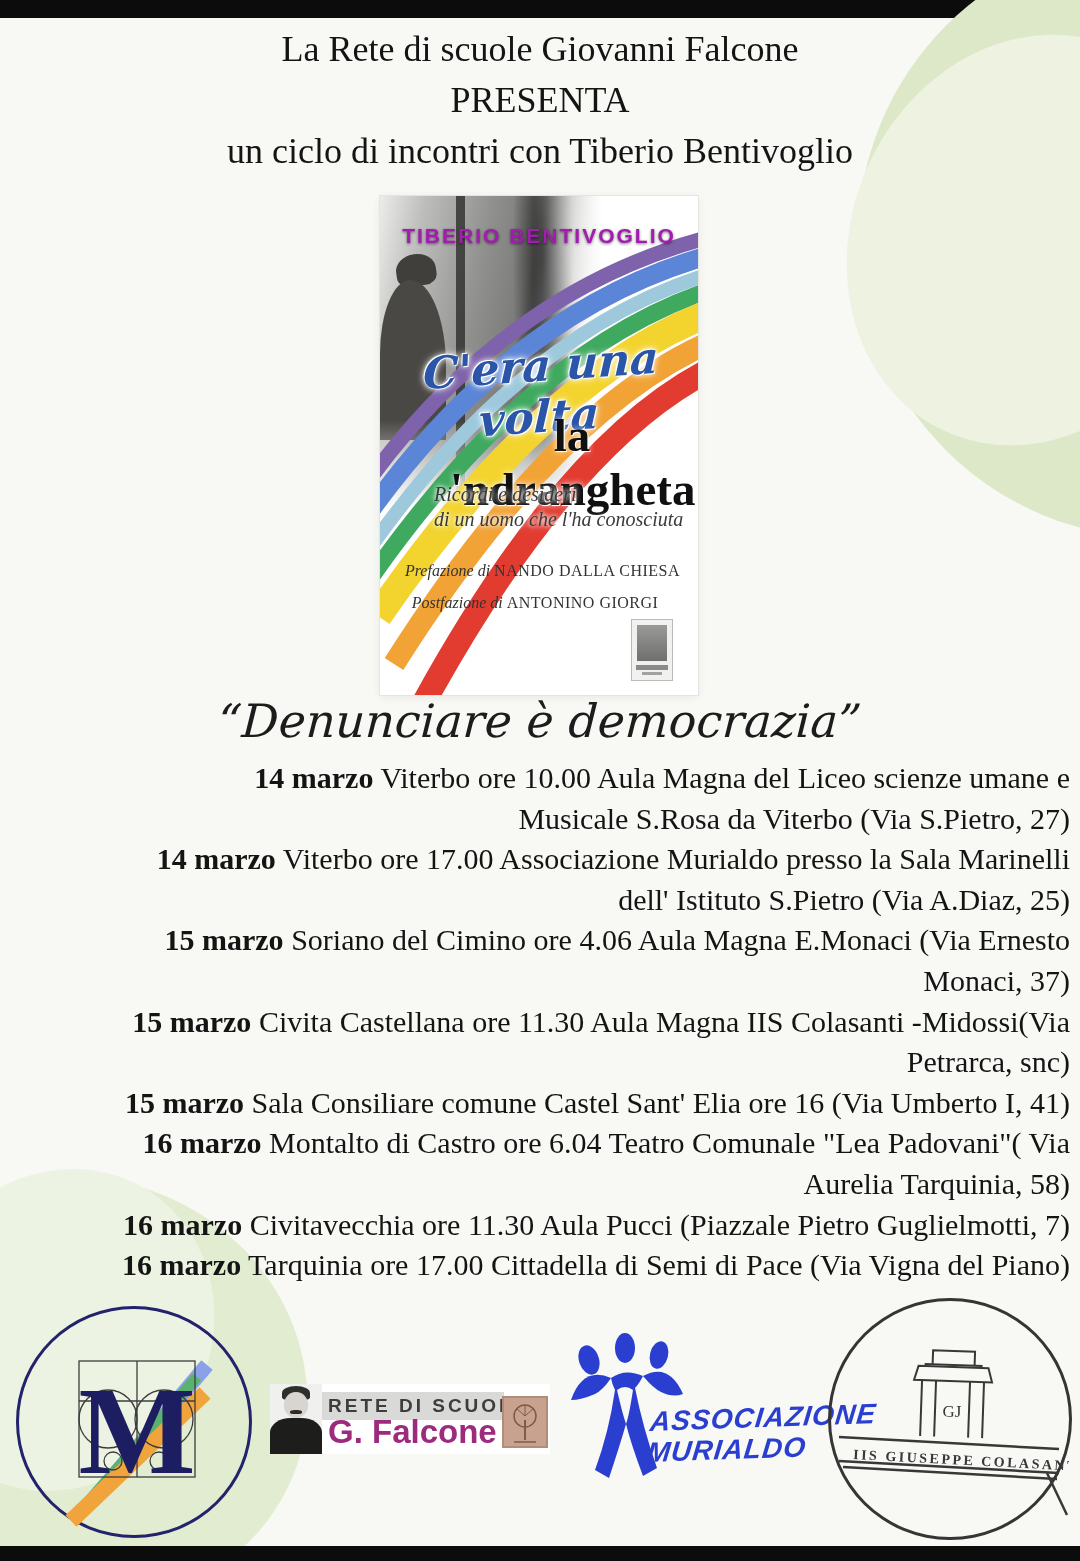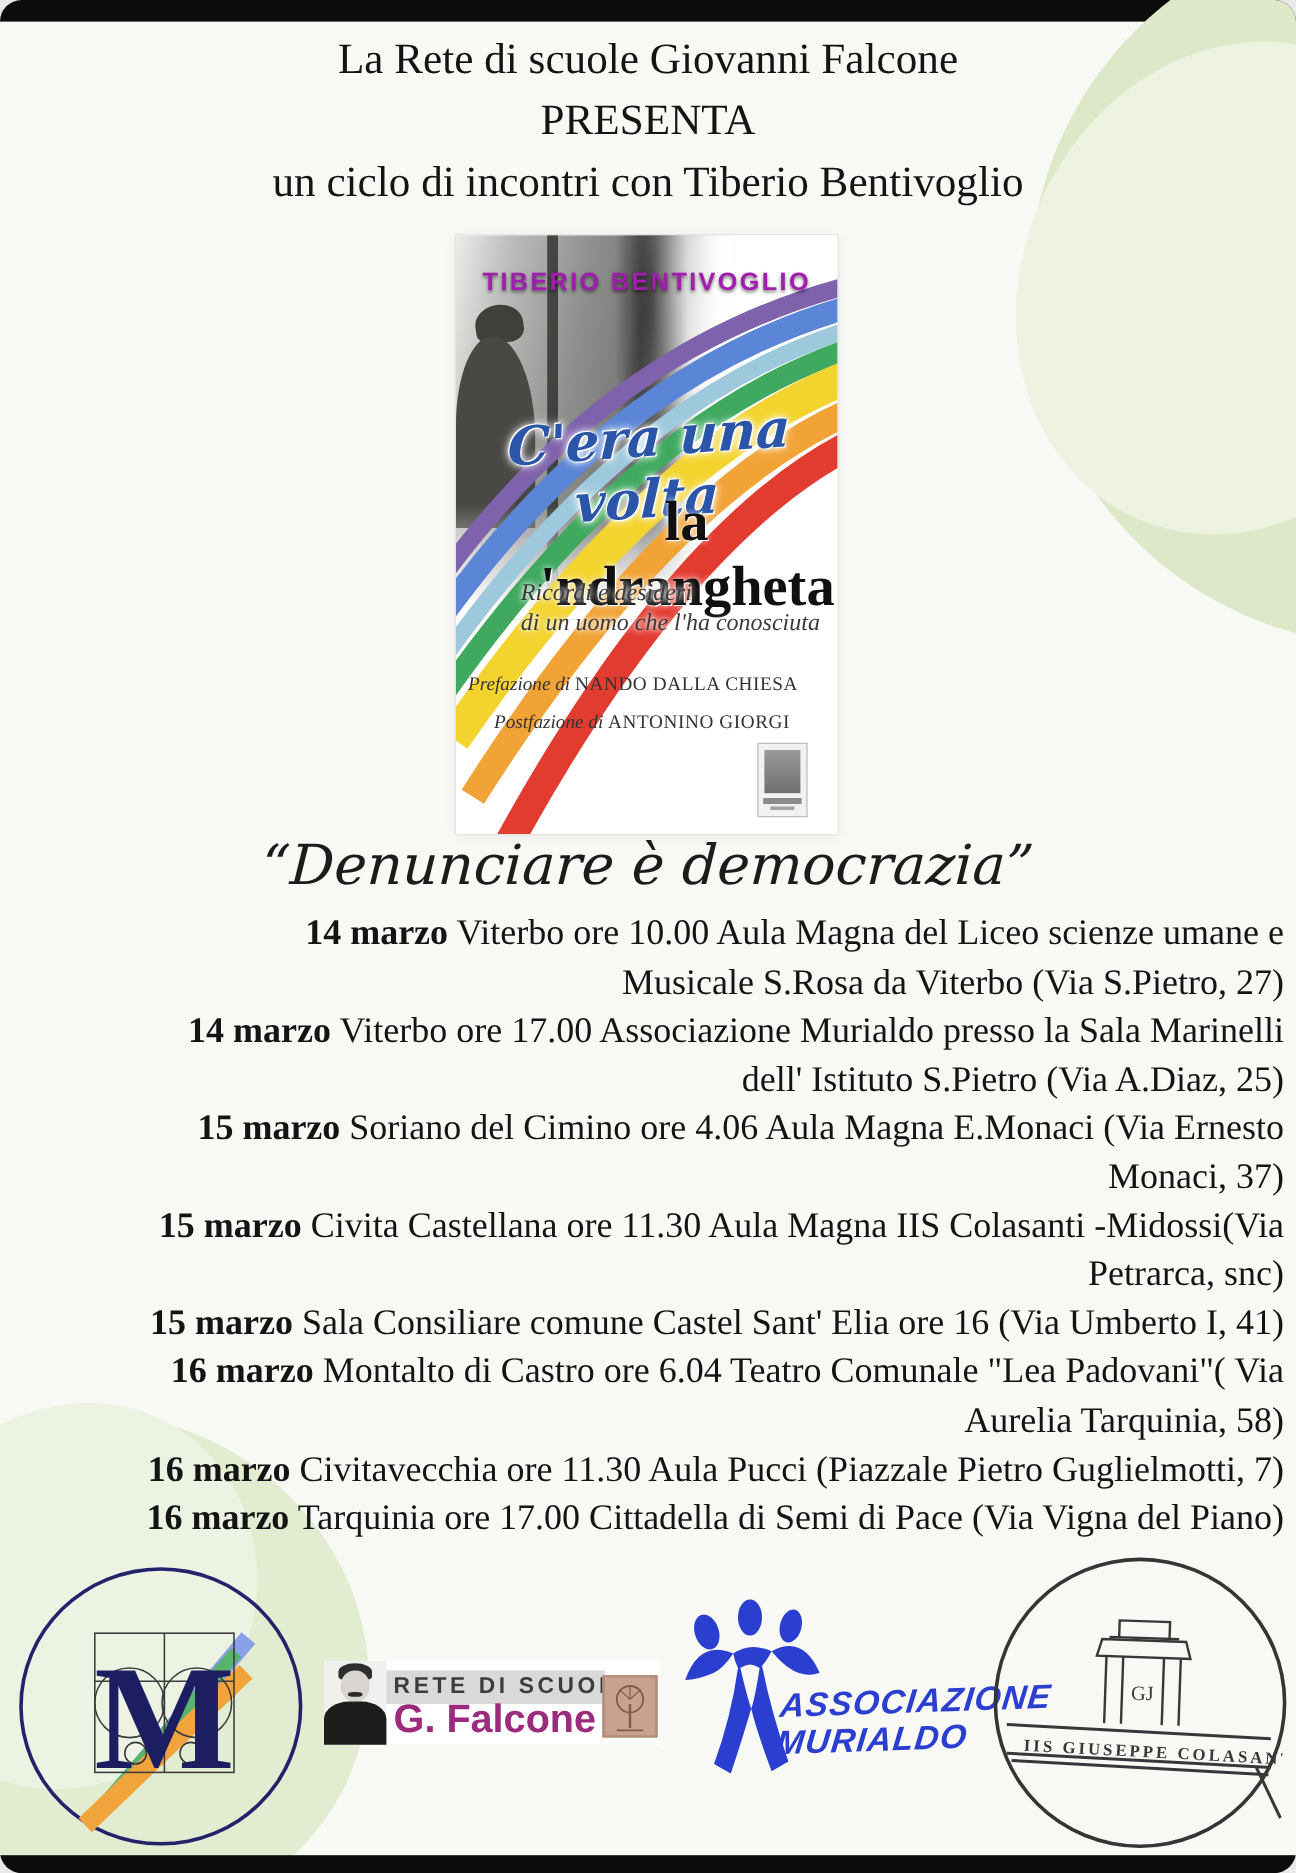--- a/index.html
+++ b/index.html
@@ -1,17 +1,17 @@
 <!DOCTYPE html>
 <html><head>
 <meta charset="utf-8">
 <style>
   html,body{margin:0;padding:0;background:#e9e9e9;}
   .page{position:relative;width:1080px;height:1561px;background:#f8f8f5;overflow:hidden;
-        font-family:"Liberation Serif",serif;color:#161616;border-radius:18px;}
+        font-family:"Liberation Serif",serif;color:#161616;}
   .bar{position:absolute;left:0;width:1080px;background:#0c0c0c;}
   .bar.top{top:0;height:18px;}
   .bar.bottom{top:1546px;height:15px;}
 
   
   .blob{position:absolute;border-radius:50%;}
   .blob.tr-dark{left:858px;top:-62px;width:600px;height:600px;background:#dde8c8;}
   .blob.tr-light{left:852px;top:30px;width:360px;height:420px;background:#edf2e1;transform:rotate(24deg);}
   .blob.bl-dark{left:-140px;top:1180px;width:450px;height:420px;background:#e2ecd0;transform:rotate(25deg);}
   .blob.bl-light{left:-90px;top:1165px;width:300px;height:330px;background:#edf3e2;transform:rotate(32deg);}
@@ -42,21 +42,21 @@
   .cover-script{position:absolute;left:4px;top:144px;width:312px;text-align:center;z-index:6;
         font-family:"DejaVu Serif",serif;font-style:italic;font-weight:bold;font-size:44px;
         color:#2a55a8;transform:rotate(-4deg) skewX(-6deg);
         text-shadow:0 0 5px #fff,0 0 9px #fff,1px 1px 0 #fff,-1px -1px 0 #fff;}
   .cover-main-title{position:absolute;left:70px;top:212px;width:244px;text-align:center;z-index:6;
         font-weight:bold;font-size:47px;color:#101010;letter-spacing:0px;
         text-shadow:0 0 6px #fff,1px 1px 0 #fff;}
   .cover-sub{position:absolute;right:14px;top:286px;width:250px;z-index:6;
         font-style:italic;font-size:20px;line-height:25px;color:#3a3a3a;
         text-shadow:0 0 4px #fff,0 0 7px #fff;}
-  .cover-pref{position:absolute;right:18px;top:366px;width:290px;text-align:left;z-index:6;
+  .cover-pref{position:absolute;right:18px;top:366px;width:290px;text-align:right;z-index:6;
         font-size:16px;color:#333;}
   .cover-post{position:absolute;right:18px;top:398px;width:290px;text-align:center;z-index:6;
         font-size:16px;color:#333;}
   .cover-pref i,.cover-post i{font-style:italic;}
   .cover-pref b,.cover-post b{font-weight:normal;letter-spacing:.5px;}
   .pubmark{position:absolute;left:252px;top:424px;width:40px;height:60px;z-index:6;
         background:#f1f1ef;box-shadow:0 0 0 1px #bbb;}
   .pubmark .ph{position:absolute;left:5px;top:5px;width:30px;height:36px;background:
         linear-gradient(#9a9a98,#6f6f6d);}
   .pubmark .cap{position:absolute;left:4px;top:45px;width:32px;height:5px;background:#8b8b89;}

